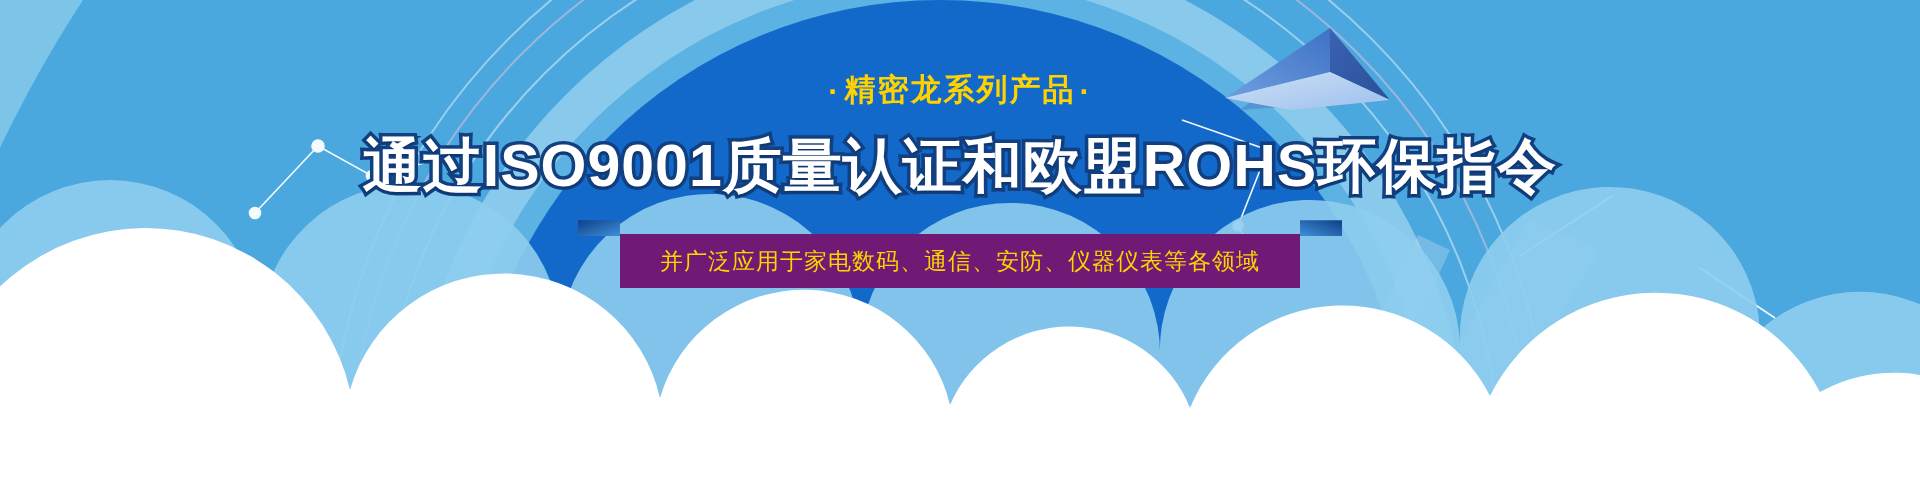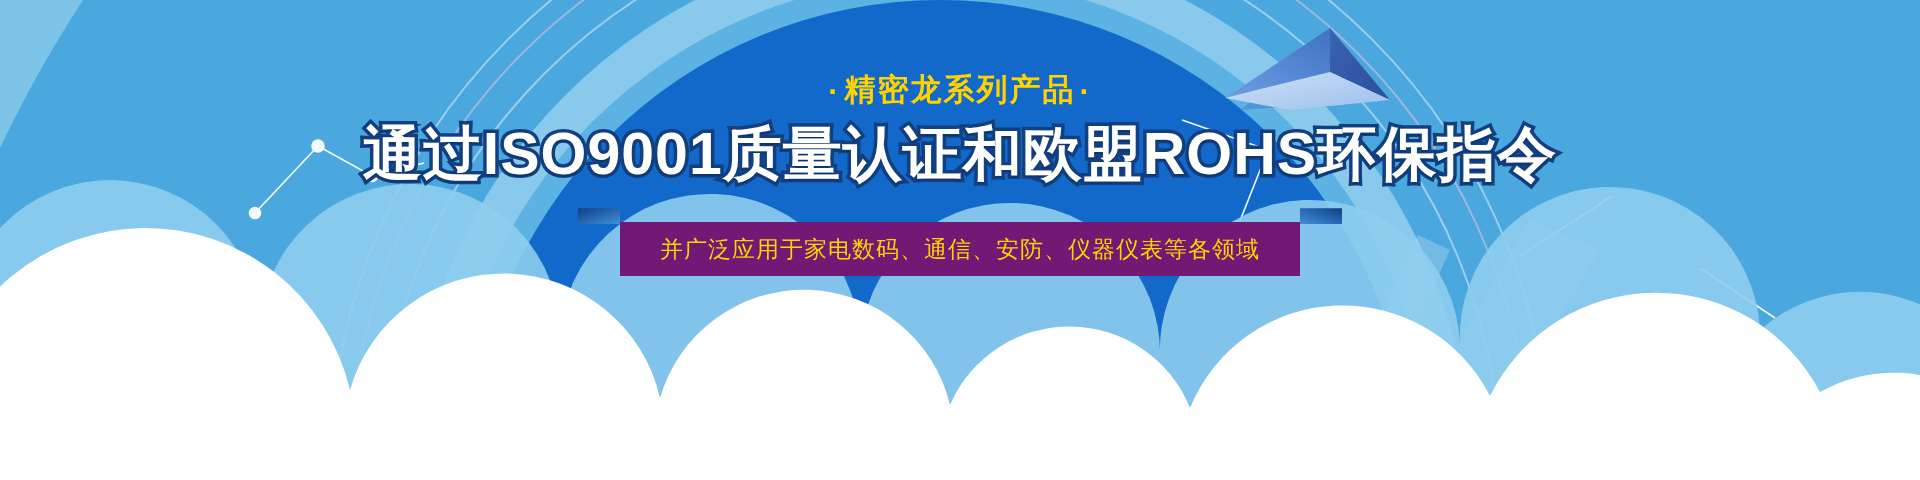--- a/index.html
+++ b/index.html
@@ -49,21 +49,21 @@
     line-height: 1;
     white-space: nowrap;
   }
   .eyebrow .dot-mark {
     font-size: 31px;
     vertical-align: middle;
     padding: 0 4px;
   }
 
   .headline {
-    margin-top: 18px;
+    margin-top: 30px;
     font-size: 59px;
     font-weight: bold;
     color: #ffffff;
     letter-spacing: 1px;
     line-height: 1;
     white-space: nowrap;
     -webkit-text-stroke: 7px #113f7f;
     paint-order: stroke fill;
     text-shadow: 0 2px 0 rgba(8,40,90,0.35);
   }

